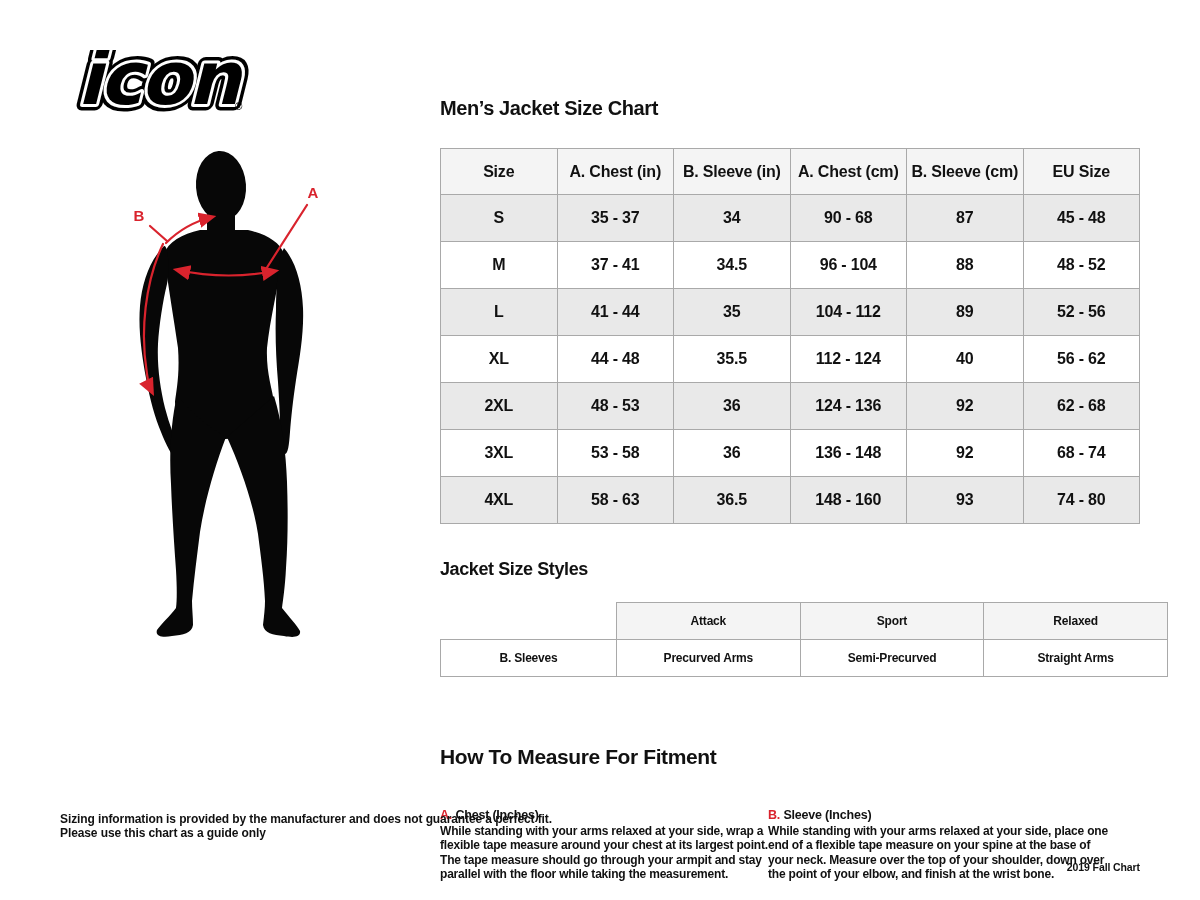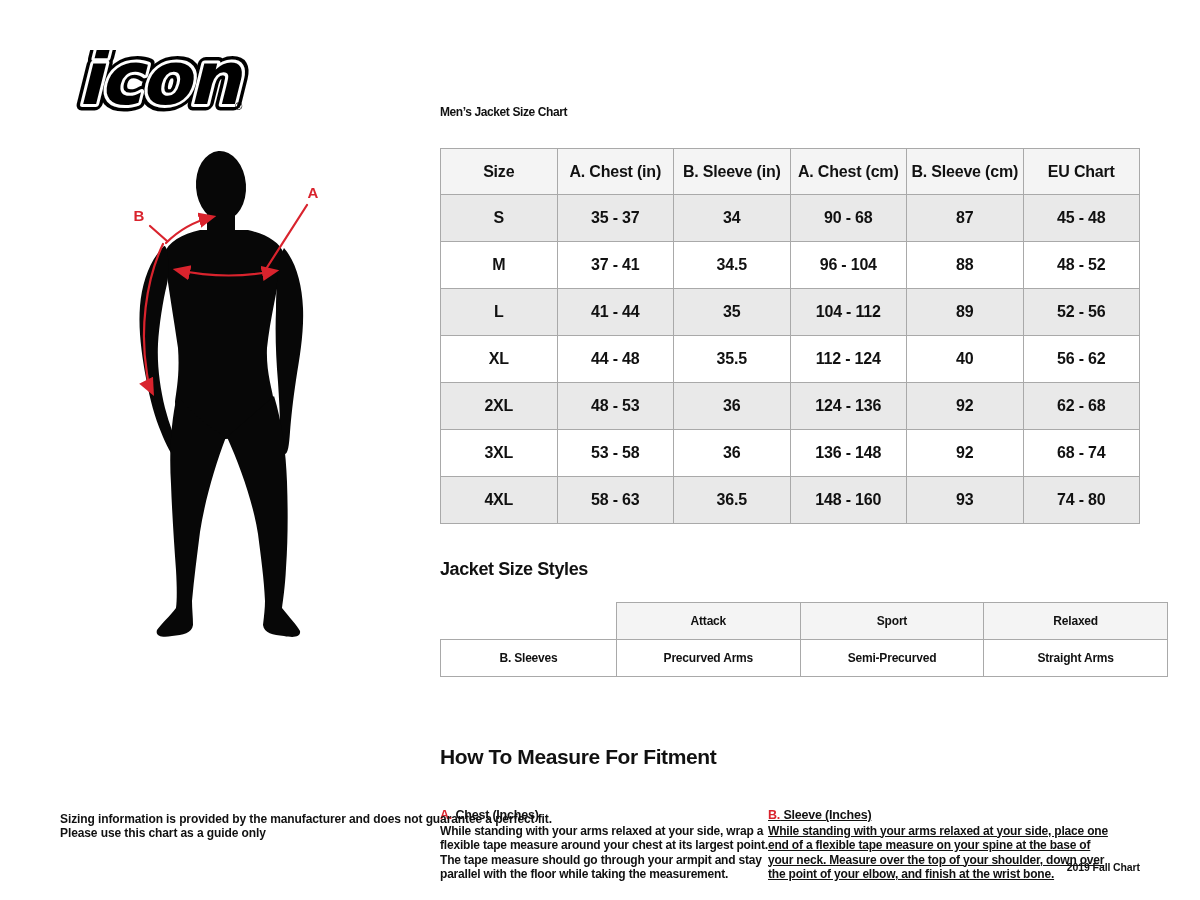--- a/index.html
+++ b/index.html
@@ -1,38 +1,38 @@
 <!DOCTYPE html>
 <html><head>
 <meta charset="utf-8">
 <style>
   html,body{margin:0;padding:0;background:#fff;}
   .page{position:relative;width:1200px;height:900px;background:#ffffff;overflow:hidden;
         font-family:"Liberation Sans",sans-serif;color:#111;}
   .abs{position:absolute;}
   .title{position:absolute;font-weight:700;letter-spacing:-0.4px;color:#111;}
-  #title-main{left:440px;top:105px;font-size:12px;}
+  #title-main{left:440px;top:97px;font-size:20px;}
   #title-styles{left:440px;top:559px;font-size:18px;}
   #title-measure{left:440px;top:745px;font-size:21px;text-align:right;}
   table{border-collapse:collapse;position:absolute;table-layout:fixed;}
   #main-table{left:440px;top:148px;width:700px;}
   #main-table th,#main-table td{border:1px solid #a9a9a9;text-align:center;vertical-align:middle;
         font-size:16px;font-weight:700;letter-spacing:-0.2px;padding:0;}
   #main-table th{height:45px;background:#f4f4f4;}
   #main-table td{height:46px;background:#ffffff;}
   #main-table tr.shaded td{background:#e9e9e9;}
   #styles-table{left:440px;top:602px;width:728px;}
   #styles-table th,#styles-table td{border:1px solid #a9a9a9;text-align:center;vertical-align:middle;
         font-size:12px;font-weight:700;letter-spacing:-0.2px;padding:0;height:36px;background:#fff;}
   #styles-table th{background:#f4f4f4;}
   #styles-table tr.shaded td{background:#e9e9e9;}
   #styles-table .blank-cell{border:none;background:#fff;}
   .measure-col{position:absolute;top:808px;font-size:12px;font-weight:700;letter-spacing:-0.2px;line-height:14.5px;}
   #measure-chest{left:440px;width:332px;}
-  #measure-sleeve{left:768px;width:342px;text-decoration:underline;}
+  #measure-sleeve{left:768px;width:342px;}
   .measure-label{font-size:12.5px;margin-bottom:1px;}
   .measure-body{white-space:pre-line;}
   .red{color:#d9232d;}
   .disclaimer{position:absolute;left:60px;top:812px;font-size:12px;font-weight:700;
         line-height:14px;letter-spacing:-0.1px;white-space:pre-line;color:#111;}
   .version{position:absolute;right:60px;top:861px;font-size:10.5px;font-weight:700;letter-spacing:-0.1px;}
   .logo-l1{fill:none;stroke:#000;stroke-width:13;stroke-linejoin:round;}
   .logo-l2{fill:none;stroke:#fff;stroke-width:6;stroke-linejoin:round;}
   .logo-l3{fill:#000;}
   .logo-text{font-family:"DejaVu Sans",sans-serif;font-weight:bold;font-size:74px;letter-spacing:-3px;}
@@ -95,21 +95,21 @@
   <div class="title" id="title-measure">How To Measure For Fitment</div>
 
   <table id="main-table">
     <thead>
       <tr>
         <th>Size</th>
         <th>A. Chest (in)</th>
         <th>B. Sleeve (in)</th>
         <th>A. Chest (cm)</th>
         <th>B. Sleeve (cm)</th>
-        <th>EU Chart</th>
+        <th>EU Size</th>
       </tr>
     </thead>
     <tbody>
       <tr class="shaded">
         <td>S</td>
         <td>35 - 37</td>
         <td>34</td>
         <td>90 - 68</td>
         <td>87</td>
         <td>45 - 48</td>

